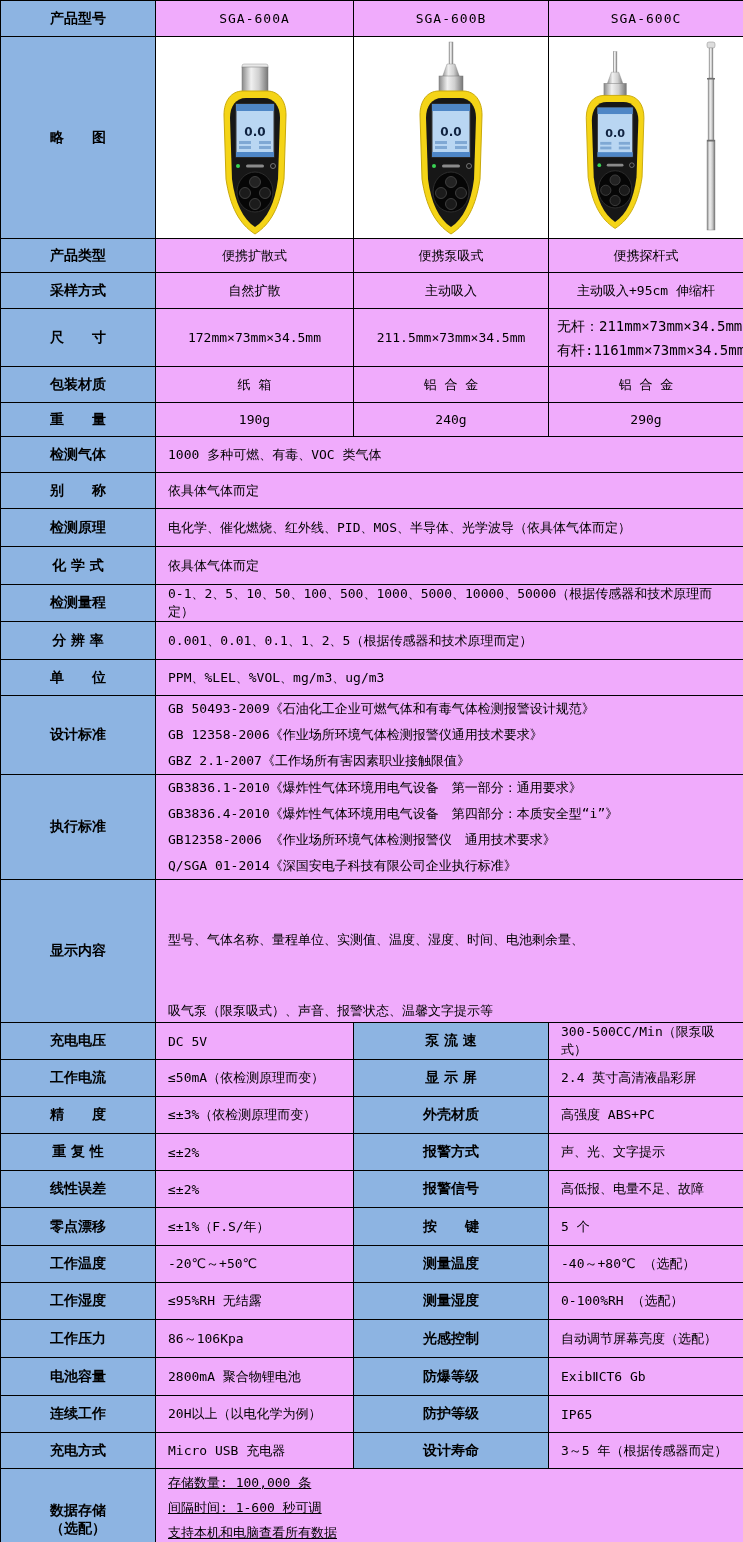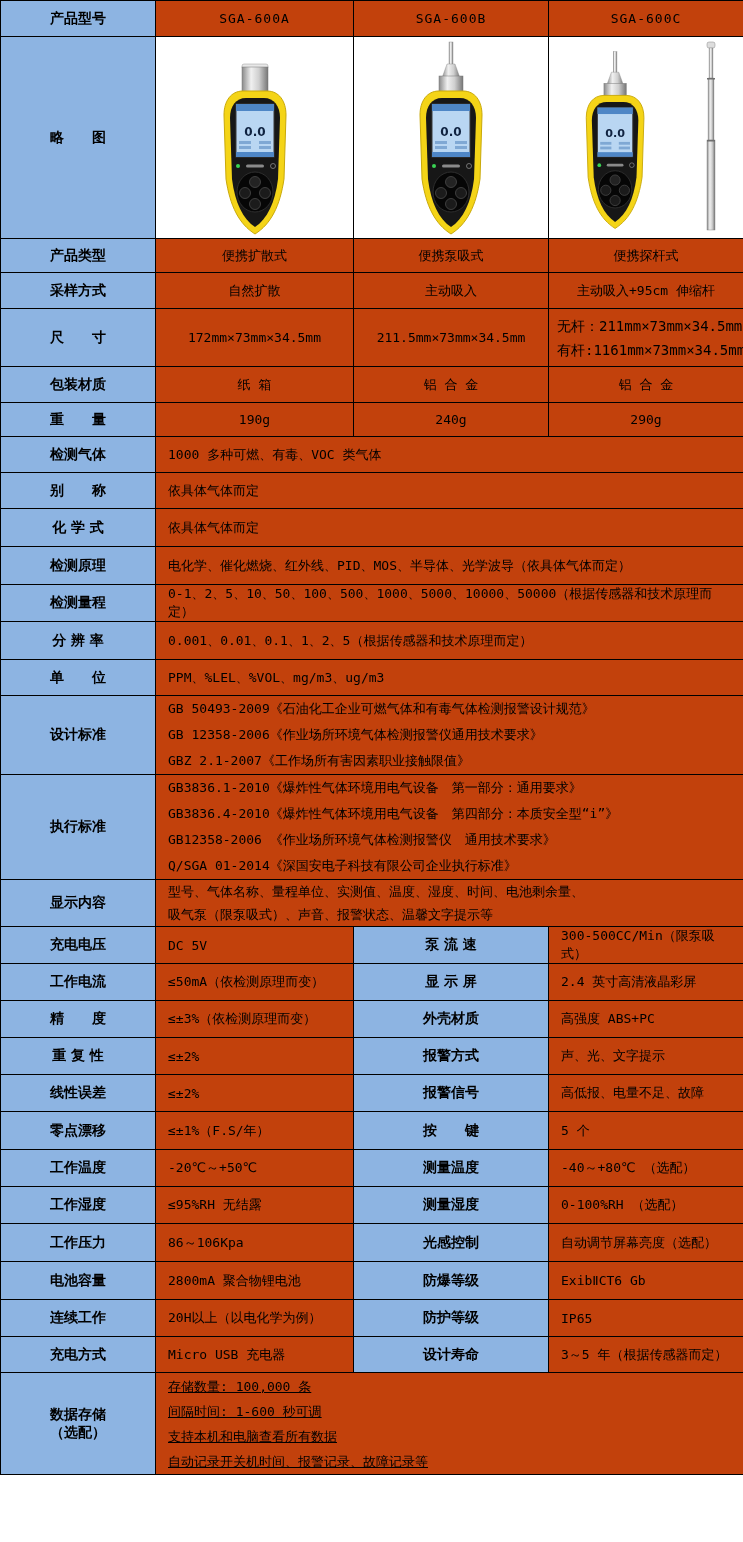--- a/index.html
+++ b/index.html
@@ -1,26 +1,26 @@
 <!DOCTYPE html>
 <html><head>
 <meta charset="utf-8">
 <style>
   html,body{margin:0;padding:0;background:#fff;}
   body{width:743px;font-family:"DejaVu Sans","Liberation Sans",sans-serif;color:#000;}
   table{border-collapse:collapse;table-layout:fixed;width:743px;}
   td,th{border:1px solid #000;vertical-align:middle;overflow:hidden;padding:0;}
   th.hdr{background:#8DB4E2;font-weight:bold;font-size:14px;text-align:center;font-family:"DejaVu Sans","Liberation Sans",sans-serif;}
-  td.val{background:#c2410c;font-size:13px;font-family:"DejaVu Sans Mono","DejaVu Sans",sans-serif;}
+  td.val{background:#f0abfc;font-size:13px;font-family:"DejaVu Sans Mono","DejaVu Sans",sans-serif;}
   .center{text-align:center;}
   .left{text-align:left;padding-left:12px;padding-right:14px;}
   .model{font-size:15px;letter-spacing:1px;}
   .imgcell{background:#ffffff;text-align:center;vertical-align:middle;}
   .line{line-height:26px;white-space:nowrap;}
-  .line23{line-height:23px;white-space:nowrap;}
+  .line23{line-height:23px;white-space:nowrap;margin-top:48px;}
   .line25{line-height:25px;white-space:nowrap;text-decoration:underline;}
   .dim{font-size:14px;line-height:24px;white-space:nowrap;text-align:left;padding-left:8px;}
   .fs12{font-size:12px;}
   svg{display:block;margin:0 auto;}
 </style>
 </head>
 <body>
 
 <table>
 <colgroup>
@@ -204,26 +204,26 @@
 
 <tr style="height:36px">
   <th class="hdr">检测气体</th>
   <td class="val left" colspan="3">1000 多种可燃、有毒、VOC 类气体</td>
 </tr>
 <tr style="height:36px">
   <th class="hdr">别　　称</th>
   <td class="val left" colspan="3">依具体气体而定</td>
 </tr>
 <tr style="height:38px">
+  <th class="hdr">检测原理</th>
+  <td class="val left" colspan="3">电化学、催化燃烧、红外线、PID、MOS、半导体、光学波导（依具体气体而定）</td>
+</tr>
+<tr style="height:38px">
   <th class="hdr">化 学 式</th>
   <td class="val left" colspan="3">依具体气体而定</td>
-</tr>
-<tr style="height:38px">
-  <th class="hdr">检测原理</th>
-  <td class="val left" colspan="3">电化学、催化燃烧、红外线、PID、MOS、半导体、光学波导（依具体气体而定）</td>
 </tr>
 <tr style="height:36px">
   <th class="hdr">检测量程</th>
   <td class="val left fs12" colspan="3">0-1、2、5、10、50、100、500、1000、5000、10000、50000（根据传感器和技术原理而定）</td>
 </tr>
 <tr style="height:38px">
   <th class="hdr">分 辨 率</th>
   <td class="val left" colspan="3">0.001、0.01、0.1、1、2、5（根据传感器和技术原理而定）</td>
 </tr>
 <tr style="height:36px">

